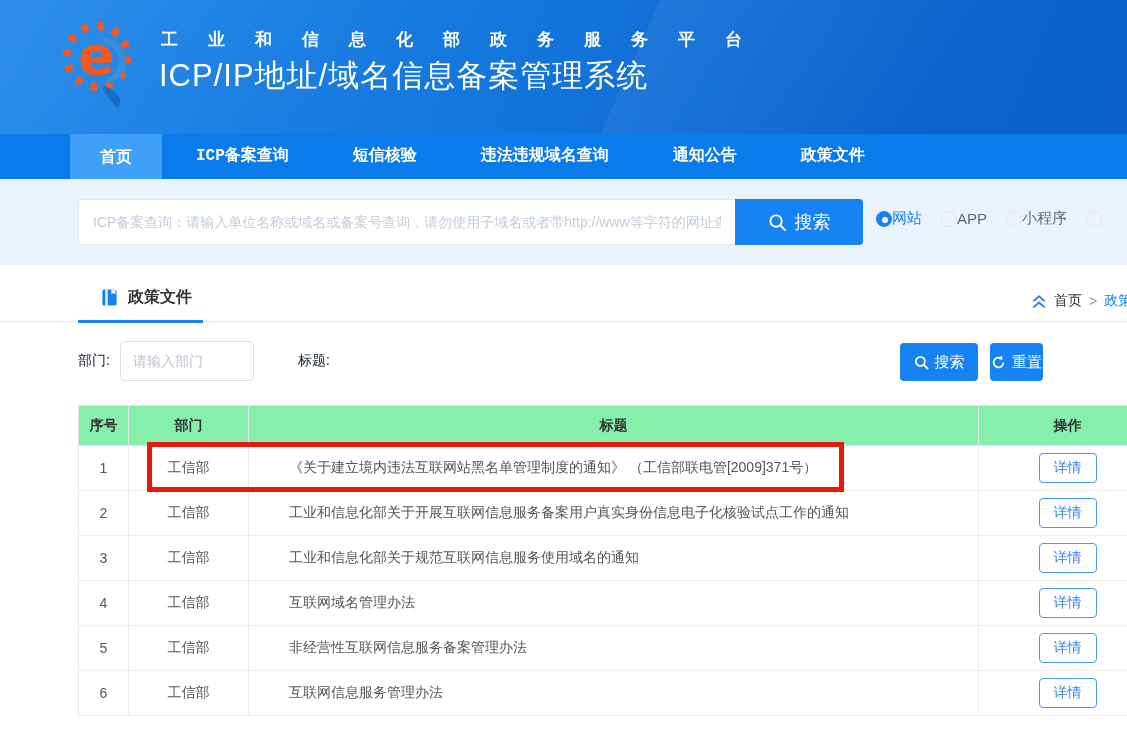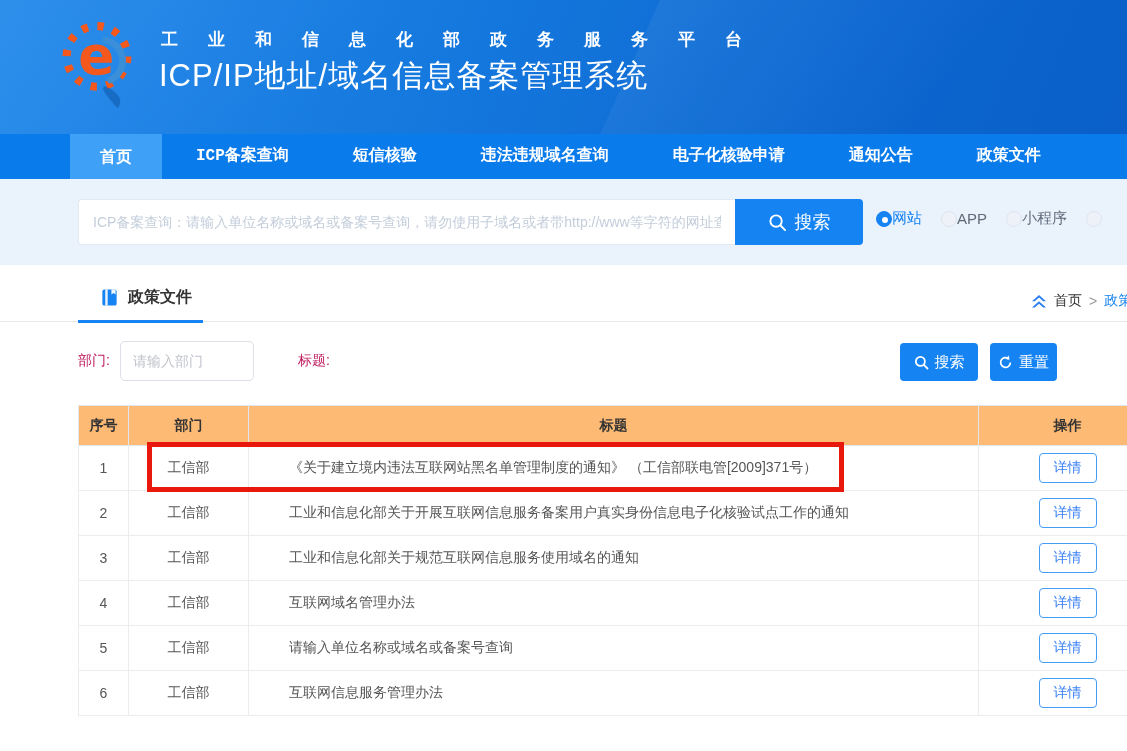--- a/index.html
+++ b/index.html
@@ -47,35 +47,35 @@
   .section-title { font-size:16px; font-weight:bold; color:#333; }
   .section-underline { position:absolute; left:78px; bottom:-2px; width:125px; height:3px; background:#1583f2; }
   .breadcrumb { position:absolute; left:1031px; top:11px; display:flex; align-items:center; gap:7px; font-size:14px; white-space:nowrap; }
   .crumb-home { color:#333; cursor:pointer; }
   .crumb-sep { color:#999; }
   .crumb-current { color:#1583f2; }
 
   
   .filters { position:absolute; top:341px; left:78px; width:1078px; height:44px; }
   .filter-inline { display:flex; align-items:center; }
-  .filter-label { font-size:14px; color:#be185d; margin-right:10px; }
+  .filter-label { font-size:14px; color:#0f172a; margin-right:10px; }
   .filter-input { width:134px; height:40px; border:1px solid #dcdfe6; border-radius:5px; padding:0 12px; font-size:14px; color:#333; outline:none; }
   .filter-input::placeholder { color:#c0c4cc; }
   .filter-input.title { width:190px; }
   .gap34 { width:44px; }
   .filter-btn { position:absolute; top:2px; height:38px; background:#1583f2; color:#fff; border:none; border-radius:4px;
     font-size:15px; cursor:pointer; display:flex; align-items:center; justify-content:center; gap:6px; }
   .btn-search { left:822px; width:78px; }
-  .btn-reset { left:912px; width:67px; }
+  .btn-reset { left:912px; width:53px; }
 
   
   .table-wrap { position:absolute; top:405px; left:78px; width:1078px; }
   table { width:100%; border-collapse:collapse; table-layout:fixed; }
   col.c-no{width:50px;} col.c-dept{width:120px;} col.c-title{width:730px;} col.c-op{width:178px;}
-  th { background:#fdba74; height:40px; font-size:14px; font-weight:bold; color:#333; border:1px solid #e3e6ec;text-align:center; }
+  th { background:#86efac; height:40px; font-size:14px; font-weight:bold; color:#333; border:1px solid #e3e6ec;text-align:center; }
   td { height:45px; font-size:14px; color:#555; border:1px solid #ececec; background:#fff; }
   td.no, td.dept, td.op { text-align:center; }
   td.title { text-align:left; padding:0 12px 0 40px; overflow:hidden; white-space:nowrap; }
   .detail-btn { background:#fff; border:1px solid #449df5; color:#3b82f6; border-radius:4px; font-size:14px;
     padding:5px 14px; cursor:pointer; }
   .red-box { position:absolute; left:147px; top:442px; width:697px; height:50px; border:5px solid #e8180c; pointer-events:none; }
 
   .icon-svg { display:block; }
 </style>
 </head>
@@ -92,21 +92,20 @@
     </svg>
     <div class="ministry-line">工业和信息化部政务服务平台</div>
     <div class="system-title">ICP/IP地址/域名信息备案管理系统</div>
   </div>
 
   <div class="nav" id="nav-items">
       <div class="nav-item active">首页</div>
       <div class="nav-item">ICP备案查询</div>
       <div class="nav-item">短信核验</div>
       <div class="nav-item">违法违规域名查询</div>
-      <div class="nav-item">电子化核验申请</div>
       <div class="nav-item">通知公告</div>
       <div class="nav-item">政策文件</div>
     </div>
 
   <div class="search-band">
     <div class="search-row">
       <input class="icp-search-input" type="text" placeholder="ICP备案查询：请输入单位名称或域名或备案号查询，请勿使用子域名或者带http://www等字符的网址查询" style="">
       <button class="search-big-btn">
         <svg class="icon-svg" width="19" height="19" viewBox="0 0 20 20">
           <circle cx="8.5" cy="8.5" r="6" fill="none" stroke="#fff" stroke-width="2"></circle>
@@ -215,21 +214,21 @@
           </tr>
           <tr>
             <td class="no">4</td>
             <td class="dept">工信部</td>
             <td class="title">互联网域名管理办法</td>
             <td class="op"><button class="detail-btn">详情</button></td>
           </tr>
           <tr>
             <td class="no">5</td>
             <td class="dept">工信部</td>
-            <td class="title">请输入单位名称或域名或备案号查询</td>
+            <td class="title">非经营性互联网信息服务备案管理办法</td>
             <td class="op"><button class="detail-btn">详情</button></td>
           </tr>
           <tr>
             <td class="no">6</td>
             <td class="dept">工信部</td>
             <td class="title">互联网信息服务管理办法</td>
             <td class="op"><button class="detail-btn">详情</button></td>
           </tr>
         </tbody>
     </table>

